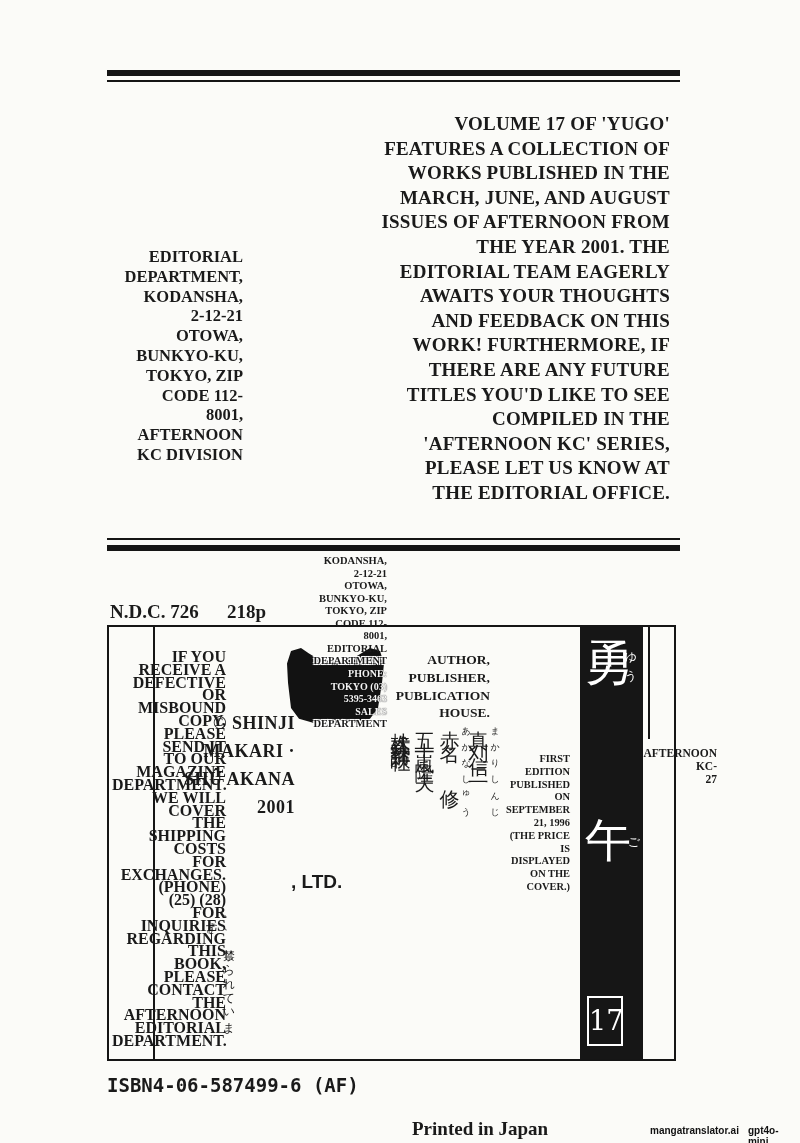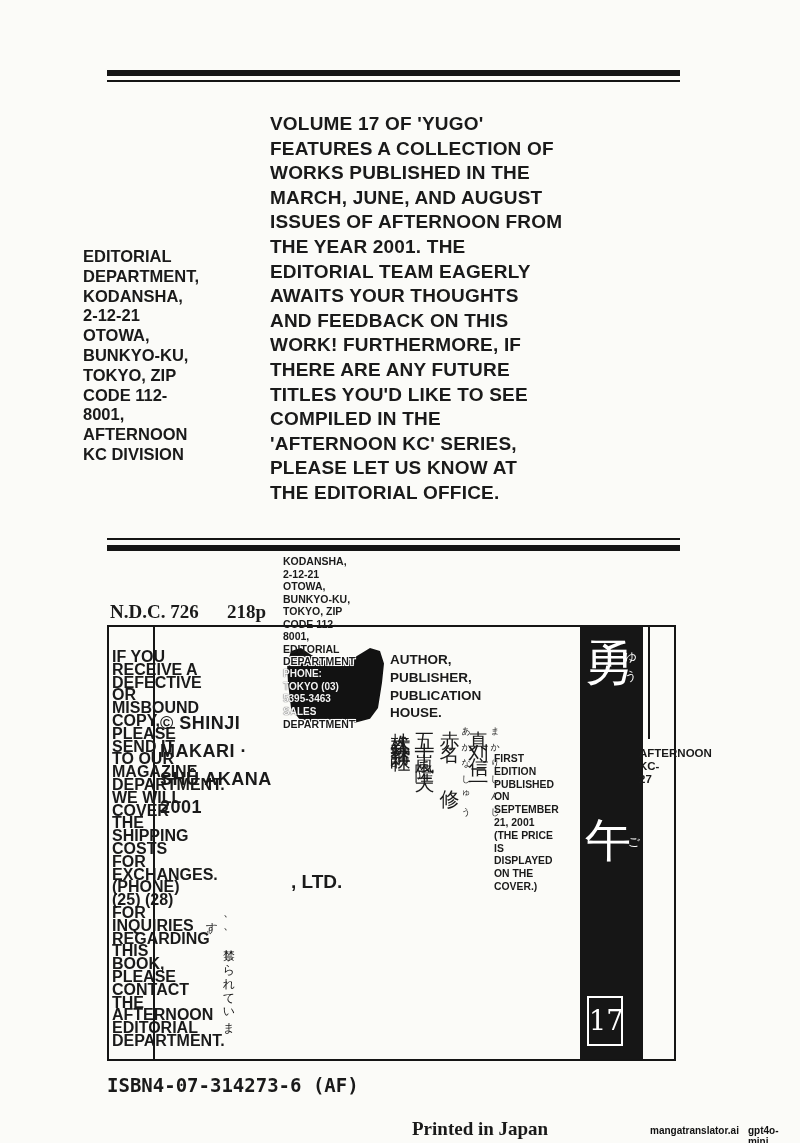--- a/index.html
+++ b/index.html
@@ -2,21 +2,21 @@
 <html><head>
 <meta charset="utf-8">
 <style>
   html,body{margin:0;padding:0;background:#e8e8e6;}
   .page{
     position:relative;width:800px;height:1143px;margin:0 auto;
     background:#fbfbf8;overflow:hidden;color:#1a1a1a;
     font-family:"Liberation Sans",sans-serif;
   }
   .comic{font-family:"Liberation Sans",sans-serif;font-weight:700;color:#1a1a1a;}
-  .ml{white-space:pre-line;text-align:left;}
+  .ml{white-space:pre-line;text-align:right;font-family:Liberation Serif, serif;}
   .abs{position:absolute;}
   .rule{position:absolute;background:#151515;}
   
   .rule-a{left:107px;top:70px;width:573px;height:6px;}
   .rule-b{left:107px;top:80px;width:573px;height:2px;}
   
   .rule-c{left:107px;top:538px;width:573px;height:2px;}
   .rule-d{left:107px;top:545px;width:573px;height:6px;}
   .notice{left:270px;top:112px;width:400px;font-size:19px;line-height:24.6px;letter-spacing:.2px;}
   .left-address{left:83px;top:247px;width:160px;font-size:16.5px;line-height:19.8px;}
@@ -178,38 +178,38 @@
 MAKARI ·
 SHÛ AKANA
 2001</div>
   <div class="abs comic ltd">, LTD.</div>
 
   <div class="abs comic ml edition">FIRST
 EDITION
 PUBLISHED
 ON
 SEPTEMBER
-21, 2001
+21, 1996
 (THE PRICE
 IS
 DISPLAYED
 ON THE
 COVER.)</div>
 
   <div class="abs yu">勇</div>
   <div class="abs vtext yu-ruby">ゆう</div>
   <div class="abs go">午</div>
   <div class="abs vtext go-ruby">ご</div>
   <div class="abs vol-box">17</div>
 
   <div class="abs comic ml series">AFTERNOON
 KC-
 27</div>
 
-  <div class="abs isbn">ISBN4-07-314273-6 (AF)</div>
+  <div class="abs isbn">ISBN4-06-587499-6 (AF)</div>
   <div class="abs printed">Printed in Japan</div>
 
   <div class="abs watermark">
     <span>mangatranslator.ai</span>
     <span>gpt4o-mini</span>
   </div>
 
 </div>
 
 </body></html>

